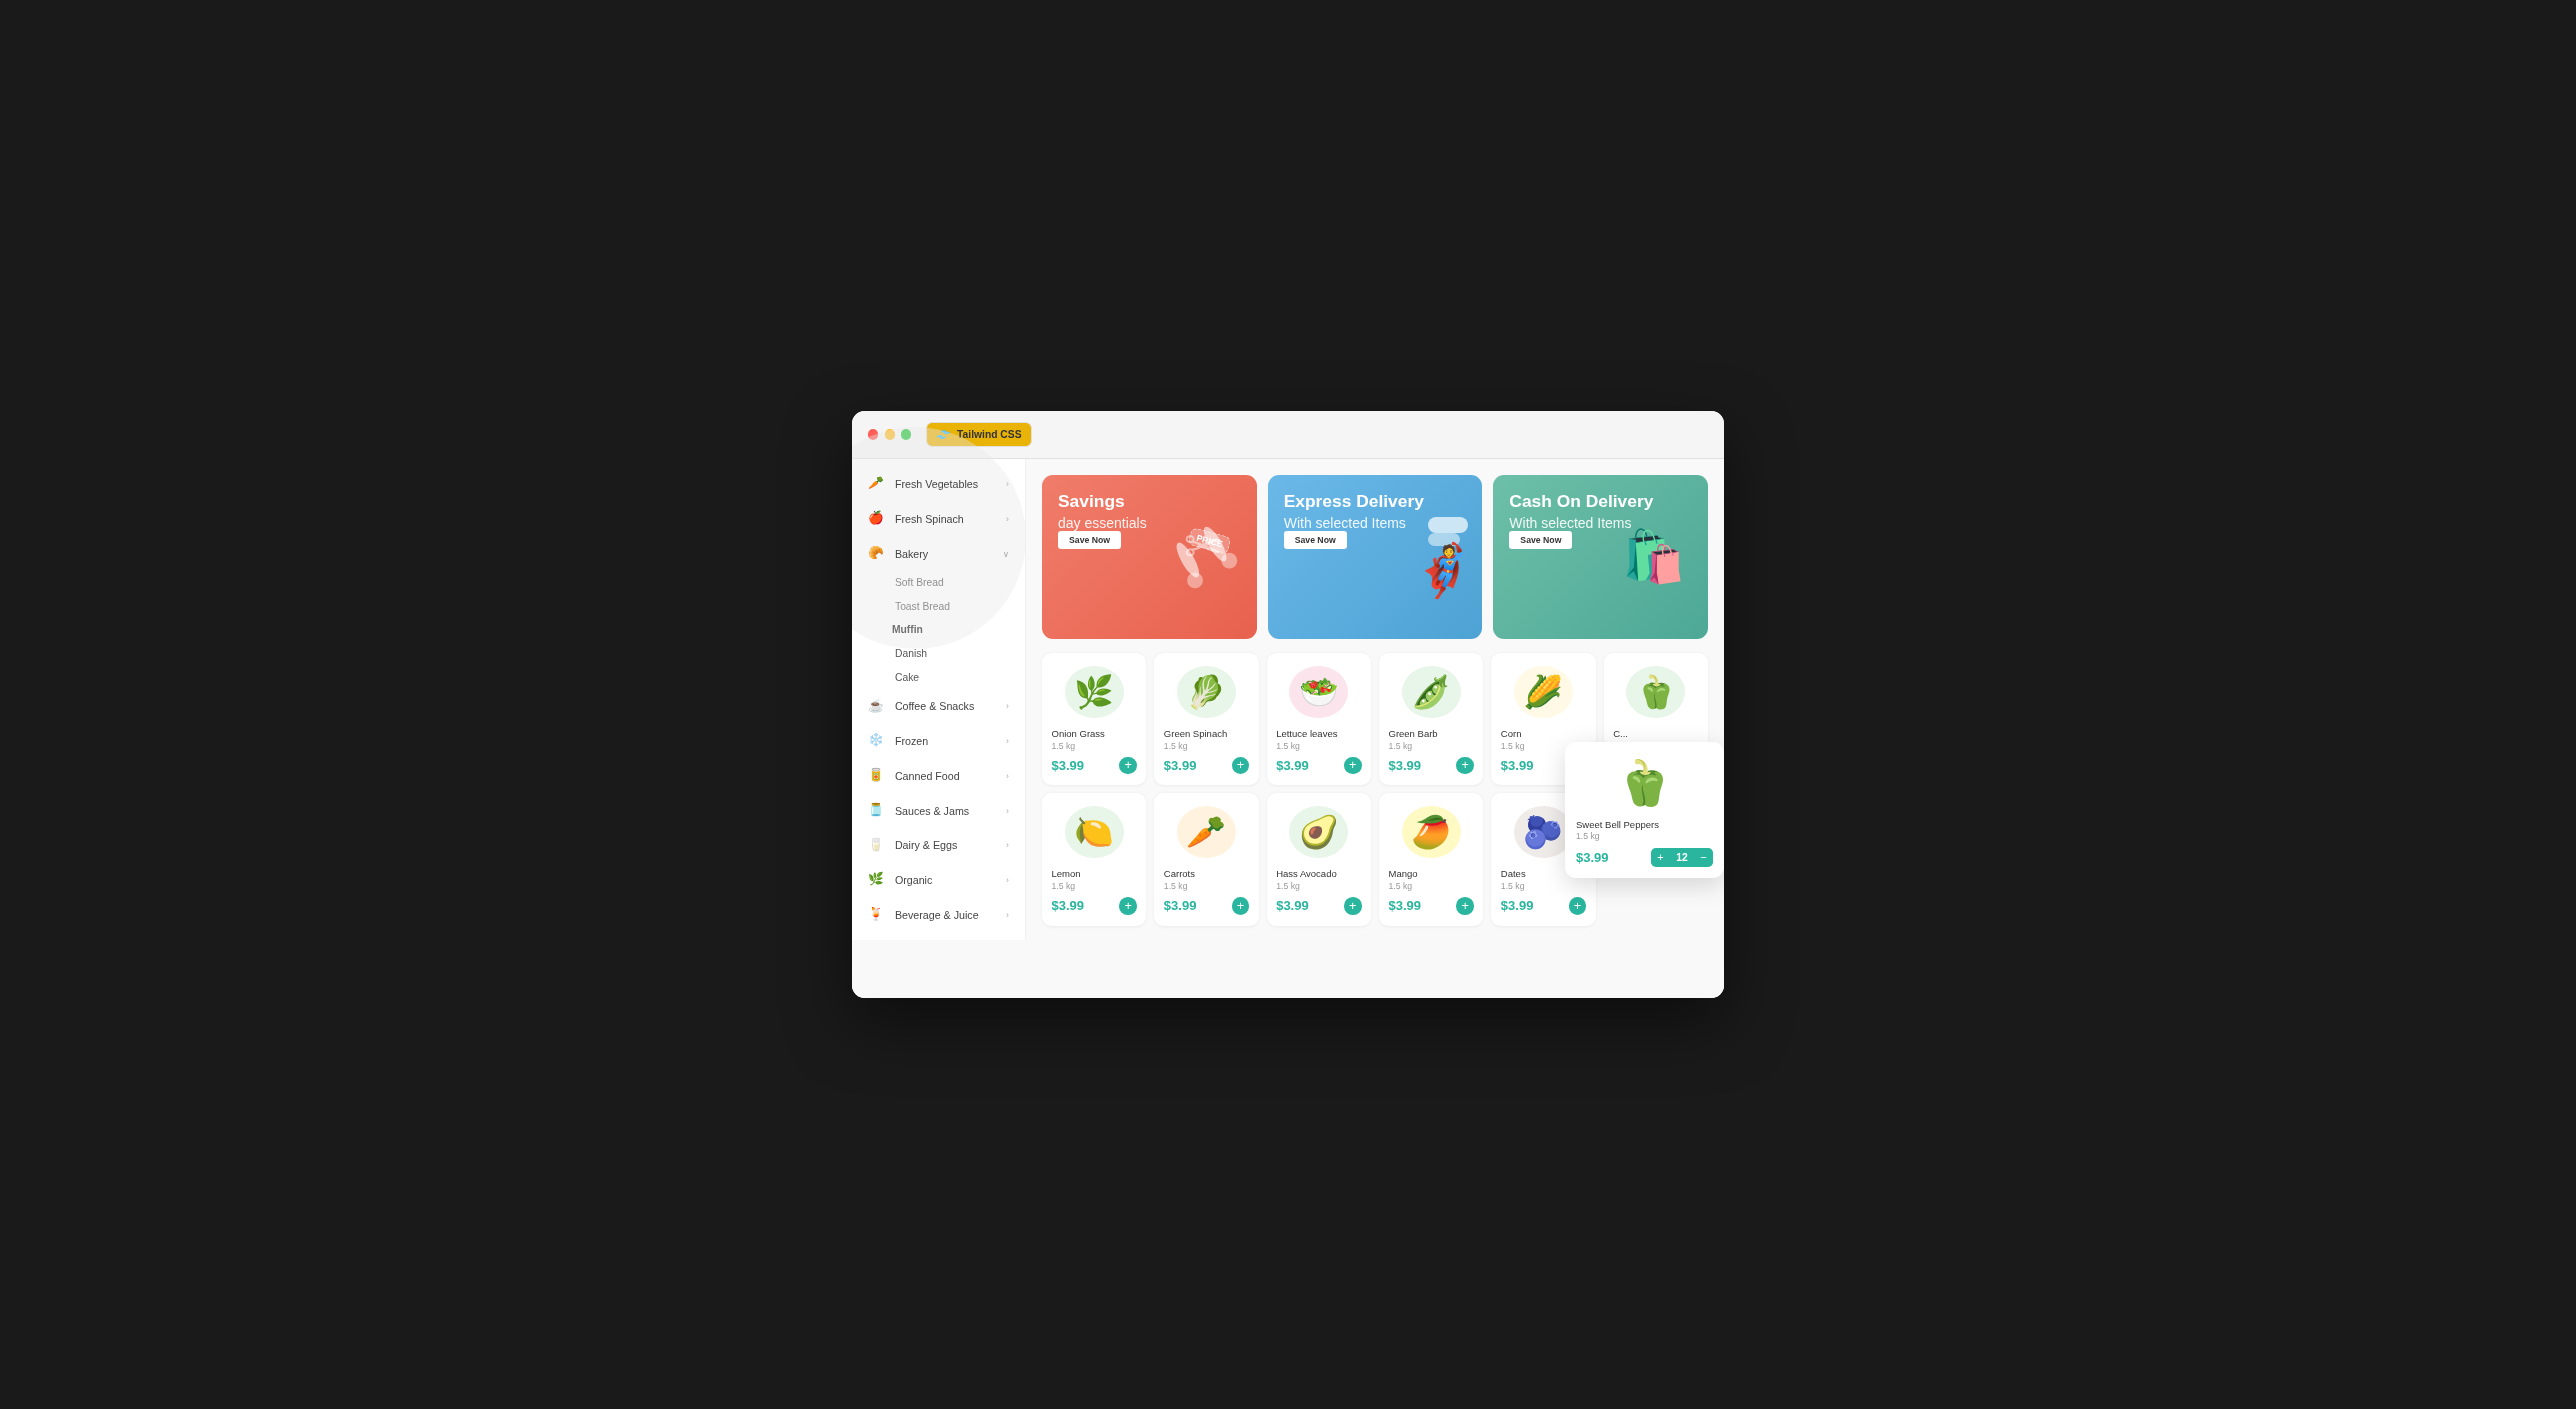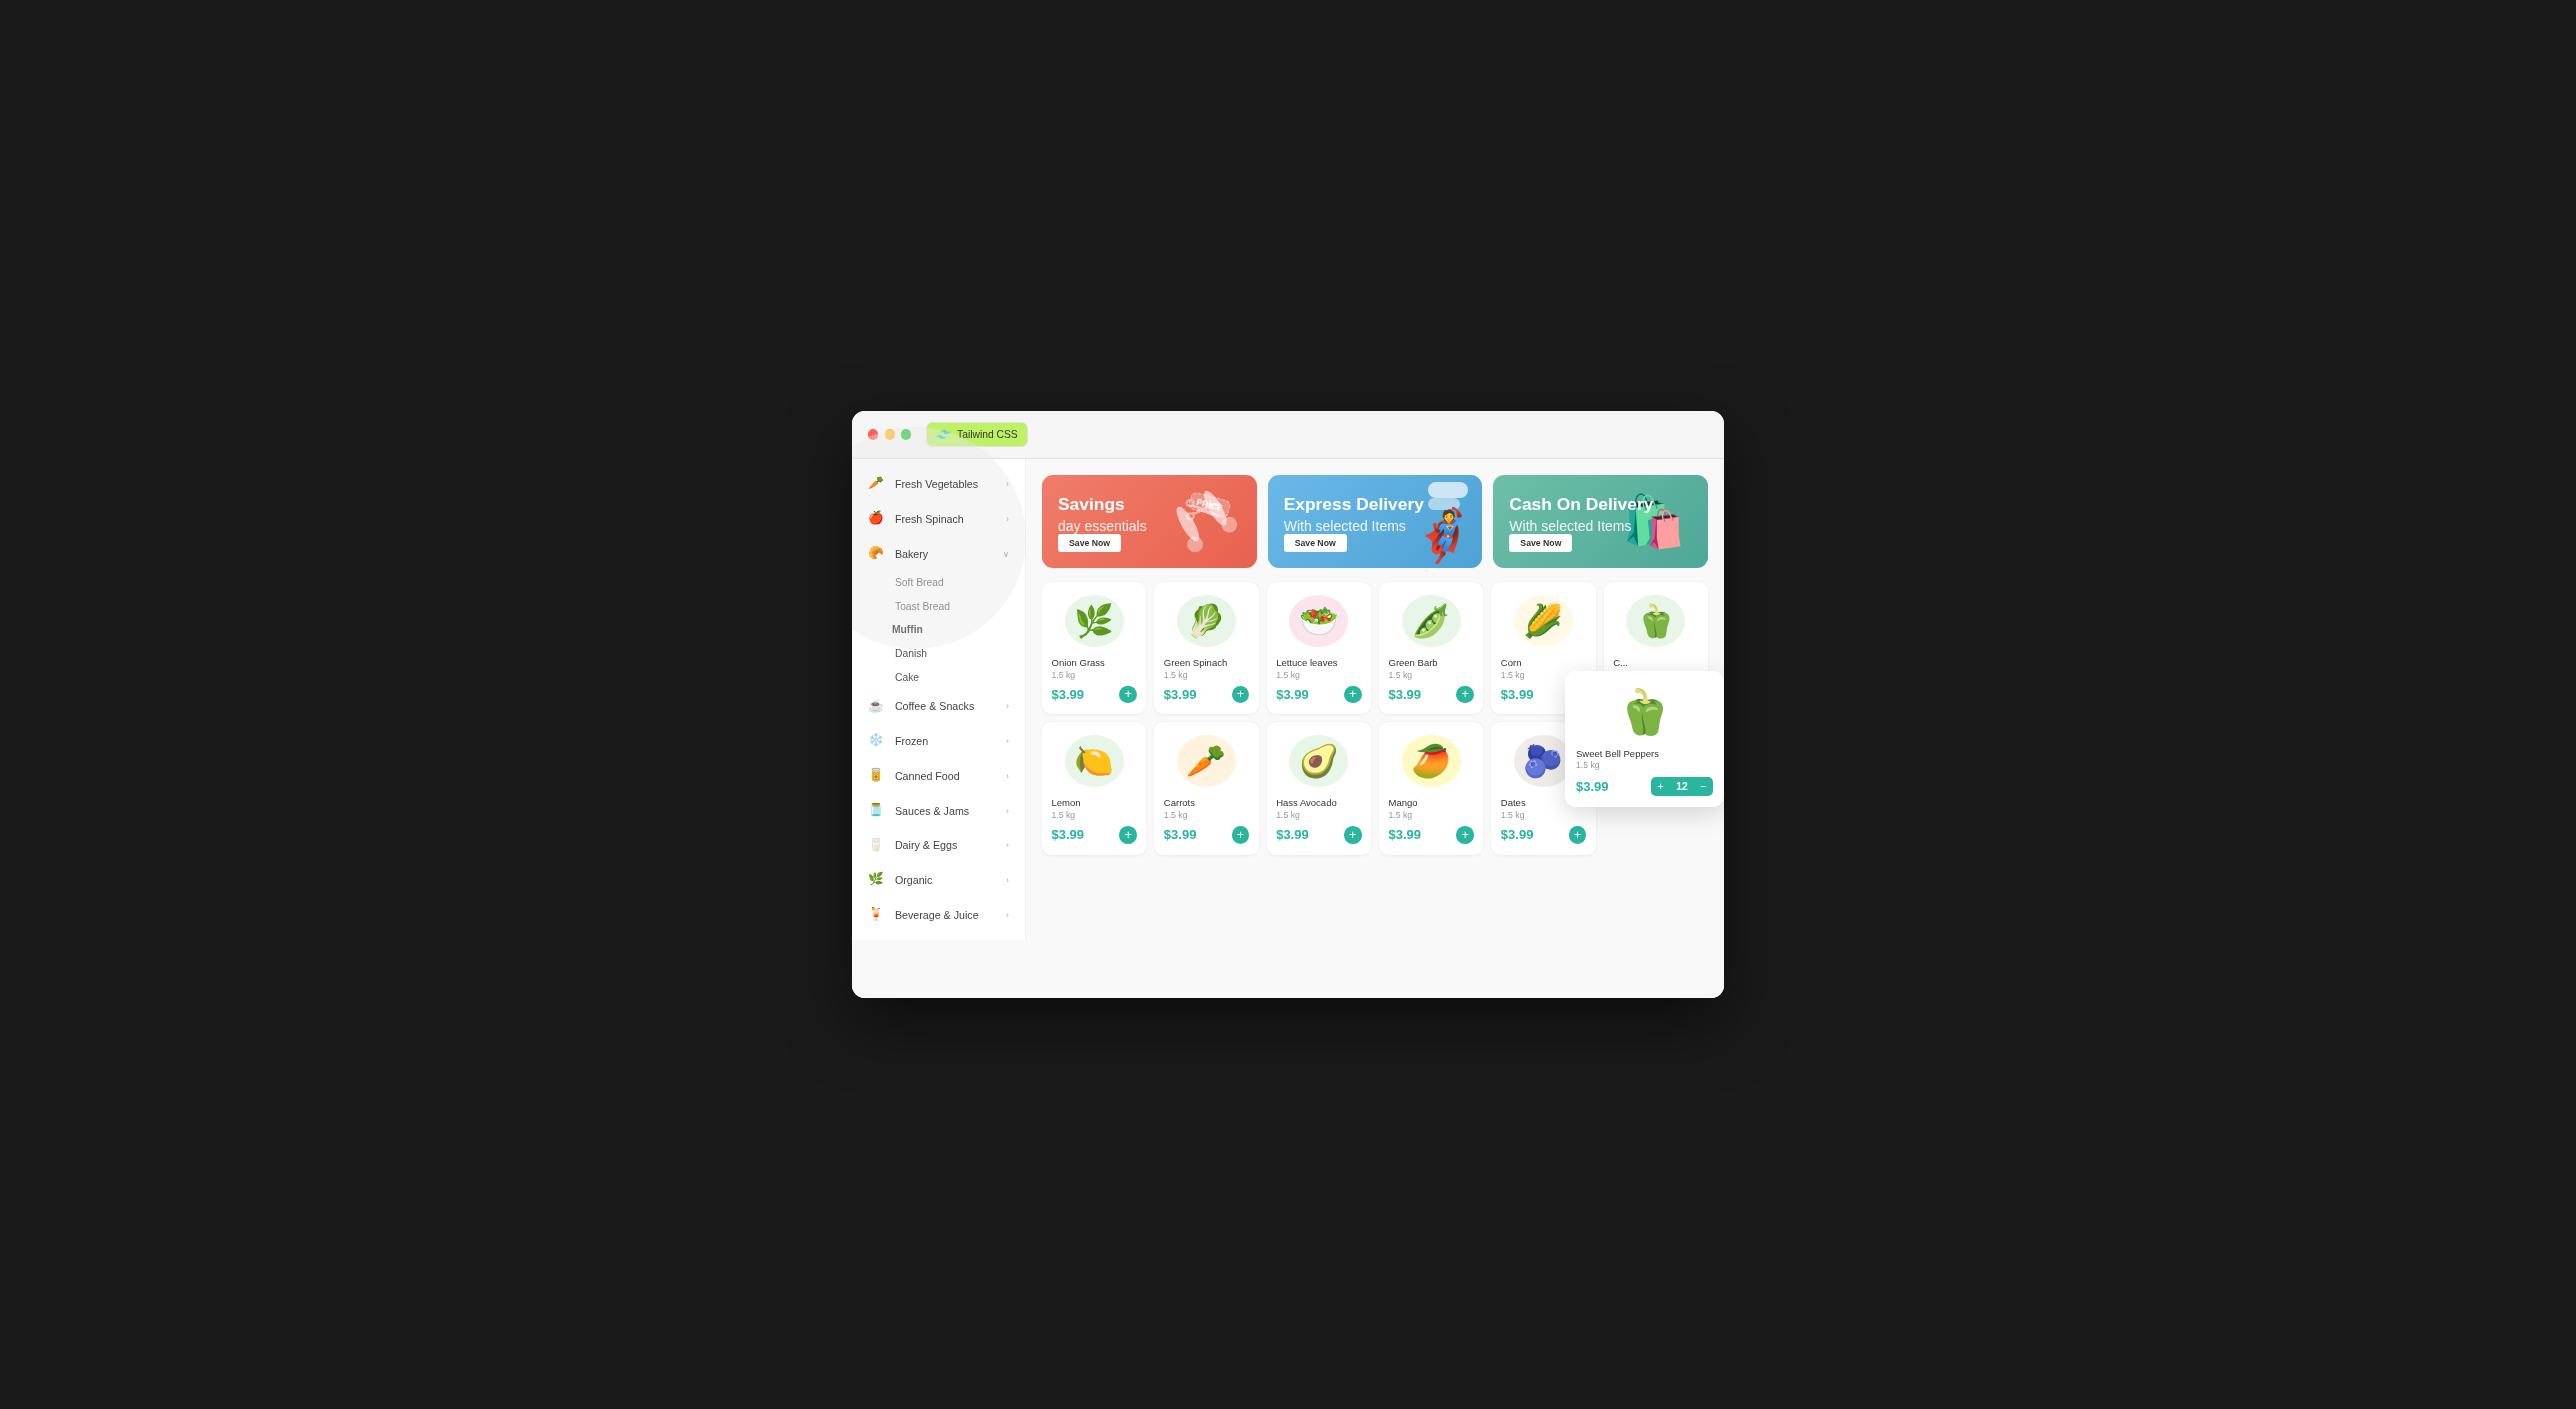--- a/index.html
+++ b/index.html
@@ -33,29 +33,29 @@
     .browser-dot {
       width: 10.3px; height: 10.3px;
       border-radius: 50%;
     }
     .dot-red { background: #ff5f57; }
     .dot-yellow { background: #febc2e; }
     .dot-green { background: #28c840; }
 
     .tailwind-badge {
       margin-left: 8px;
-      background: #bef264;
+      background: #eab308;
       border: 0.8px solid #e0e0e0;
       border-radius: 6.3px;
       padding: 3.2px 9.5px;
       display: flex;
       align-items: center;
       gap: 4.8px;
       font-size: 10.3px;
-      font-weight: 400;
+      font-weight: 700;
       color: #333;
     }
 
     .tailwind-icon {
       width: 16px; height: 16px;
       color: #38bdf8;
     }
 
     .app-body {
       display: flex;
@@ -126,24 +126,24 @@
     .banners {
       display: flex;
       gap: 11px;
       margin-bottom: 14.3px;
     }
 
     .banner {
       flex: 1;
       border-radius: 11px;
       overflow: hidden;
-      height: 93px;
+      height: 164px;
       position: relative;
       display: flex;
-      align-items: flex-end;
+      align-items: flex-start;
       padding: 16px;
     }
 
     .banner-salmon {
       background: linear-gradient(135deg, #f07c6a 0%, #e8624e 100%);
     }
 
     .banner-blue {
       background: linear-gradient(135deg, #6ab8e8 0%, #4da3d4 100%);
     }

